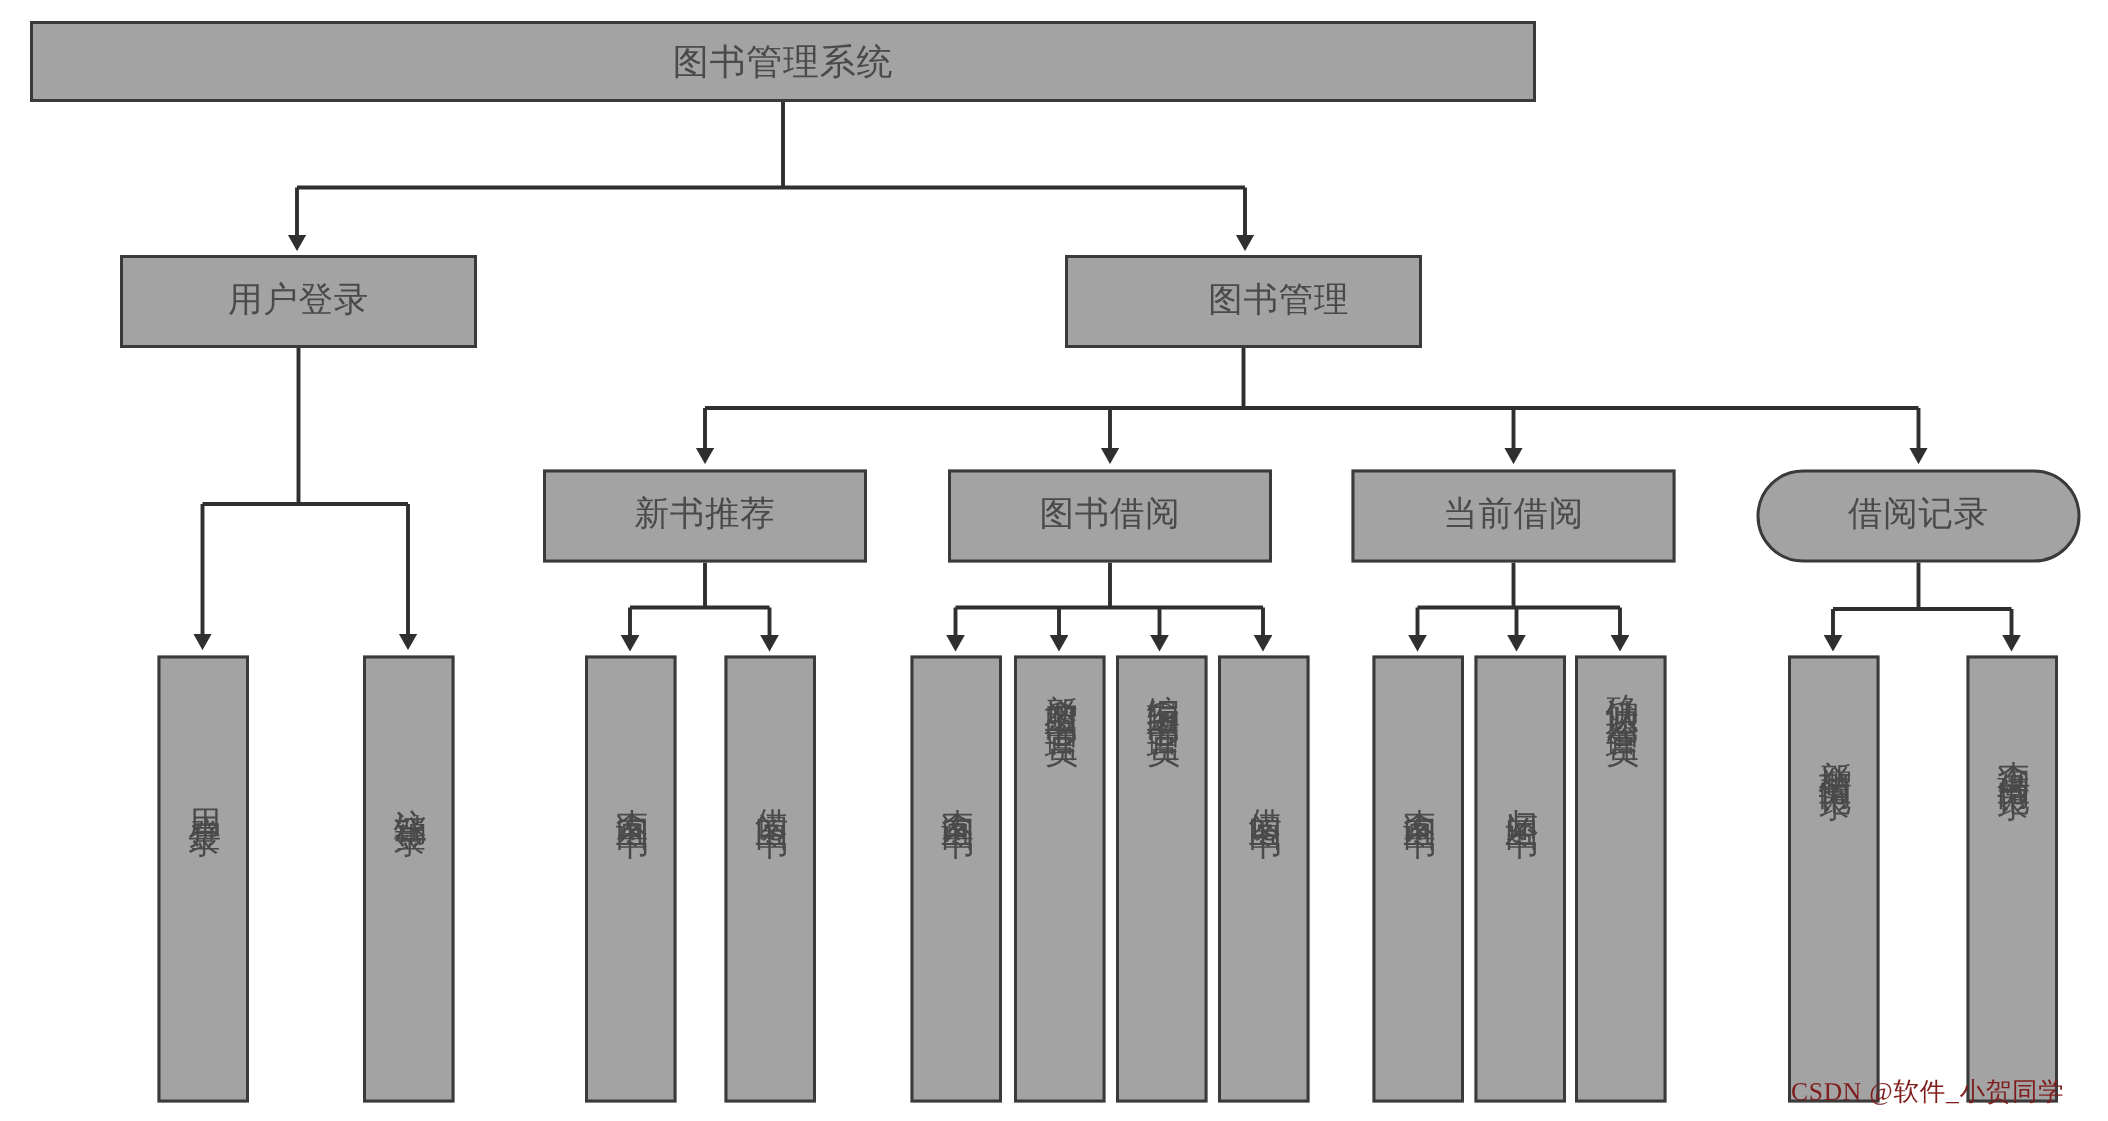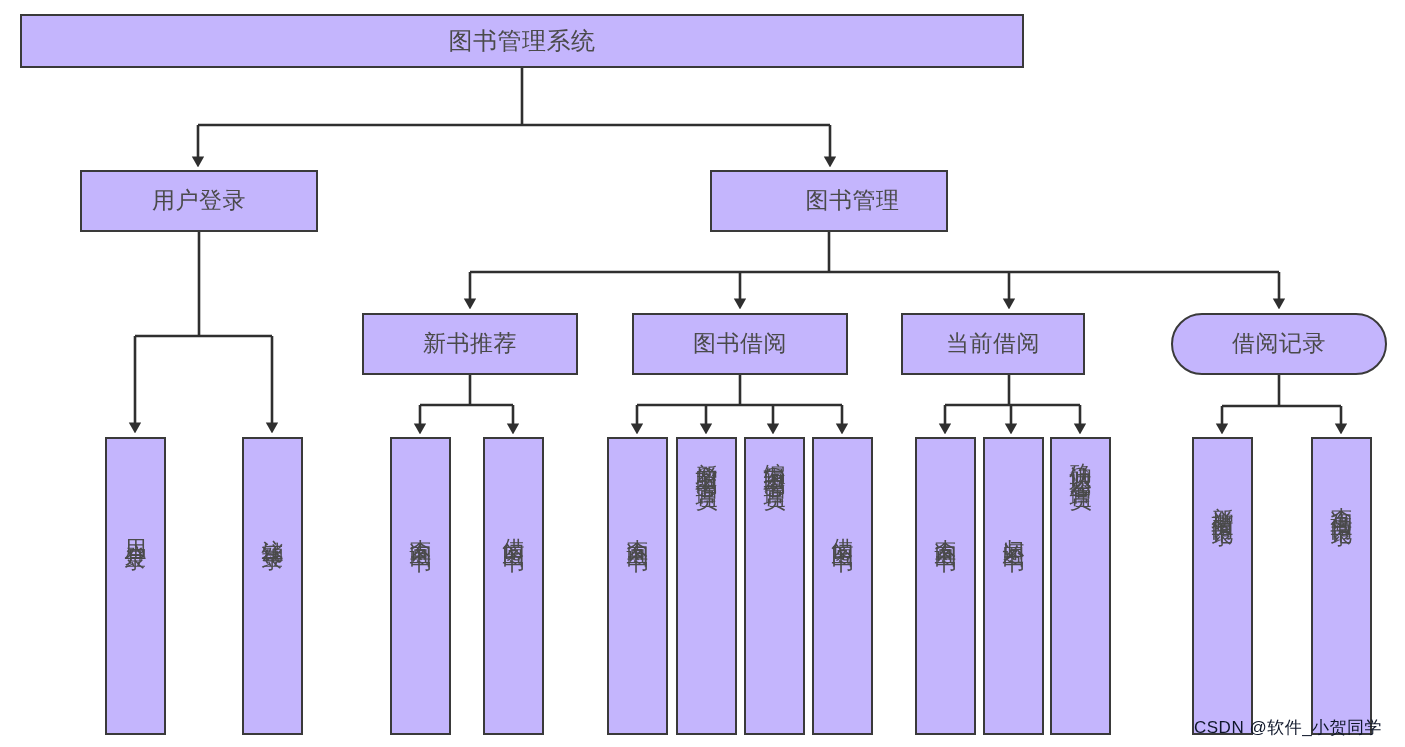--- a/index.html
+++ b/index.html
@@ -22,21 +22,21 @@
     position: absolute;
     left: 0;
     top: 0;
     width: 1405px;
     height: 747px;
     pointer-events: none;
   }
   .node {
     position: absolute;
     box-sizing: border-box;
-    background: #c4b5fd;
+    background: #a3a3a3;
     border: 2px solid #3a3a3a;
     display: flex;
     align-items: center;
     justify-content: center;
     color: #4a4a4a;
     z-index: 2;
   }
   .node .lbl {
     display: block;
     text-align: center;
@@ -60,26 +60,26 @@
   .node.v .lbl {
     writing-mode: vertical-rl;
     text-orientation: upright;
     font-size: 22px;
     line-height: 1.0;
     letter-spacing: 4px;
     white-space: nowrap;
   }
   .watermark {
     position: absolute;
-    color: #0f172a;
+    color: #7f1d1d;
     font-size: 17px;
     letter-spacing: 0.5px;
     white-space: nowrap;
     z-index: 3;
-    font-family: Liberation Sans, sans-serif;
+    font-family: Liberation Serif, serif;
   }
 </style>
 </head>
 <body>
 
 <div id="canvas">
 
   <svg id="wires" viewBox="0 0 1405 747" xmlns="http://www.w3.org/2000/svg">
     <defs>
       <marker id="arw" markerWidth="11" markerHeight="13" refX="1.6" refY="6.2" orient="auto" markerUnits="userSpaceOnUse">
@@ -140,21 +140,21 @@
   <div class="node h" style="left:710px; top:170px; width:238px; height:62px;padding-left:47px;">
     <span class="lbl">图书管理</span>
   </div>
 
   <div class="node h" style="left:362px; top:313px; width:216px; height:62px;">
     <span class="lbl">新书推荐</span>
   </div>
   <div class="node h" style="left:632px; top:313px; width:216px; height:62px;">
     <span class="lbl">图书借阅</span>
   </div>
-  <div class="node h" style="left:901px; top:313px; width:184px; height:62px;">
+  <div class="node h" style="left:901px; top:313px; width:216px; height:62px;">
     <span class="lbl">当前借阅</span>
   </div>
   <div class="node h" style="left:1171px; top:313px; width:216px; height:62px;border-radius:31px;">
     <span class="lbl">借阅记录</span>
   </div>
 
   <div class="node v" style="left:105px; top:437px; width:61px; height:298px; padding-top:82px;">
     <span class="lbl">用户登录</span>
   </div>
   <div class="node v" style="left:242px; top:437px; width:61px; height:298px; padding-top:82px;">

